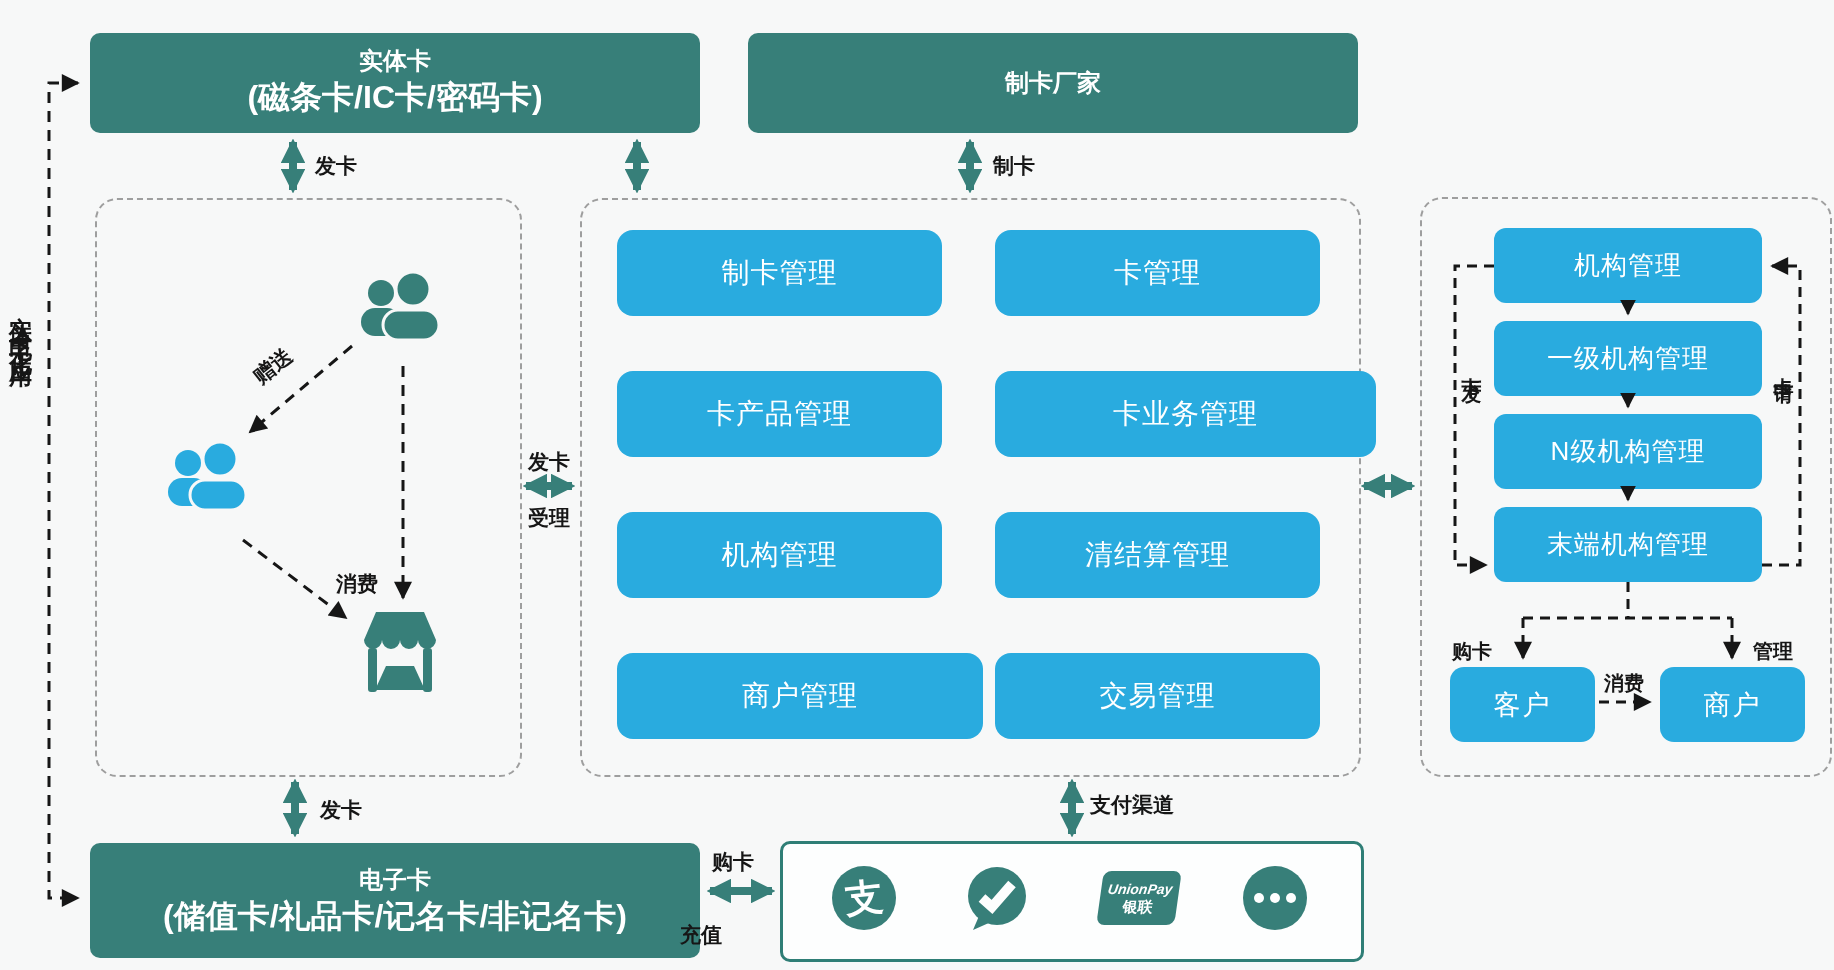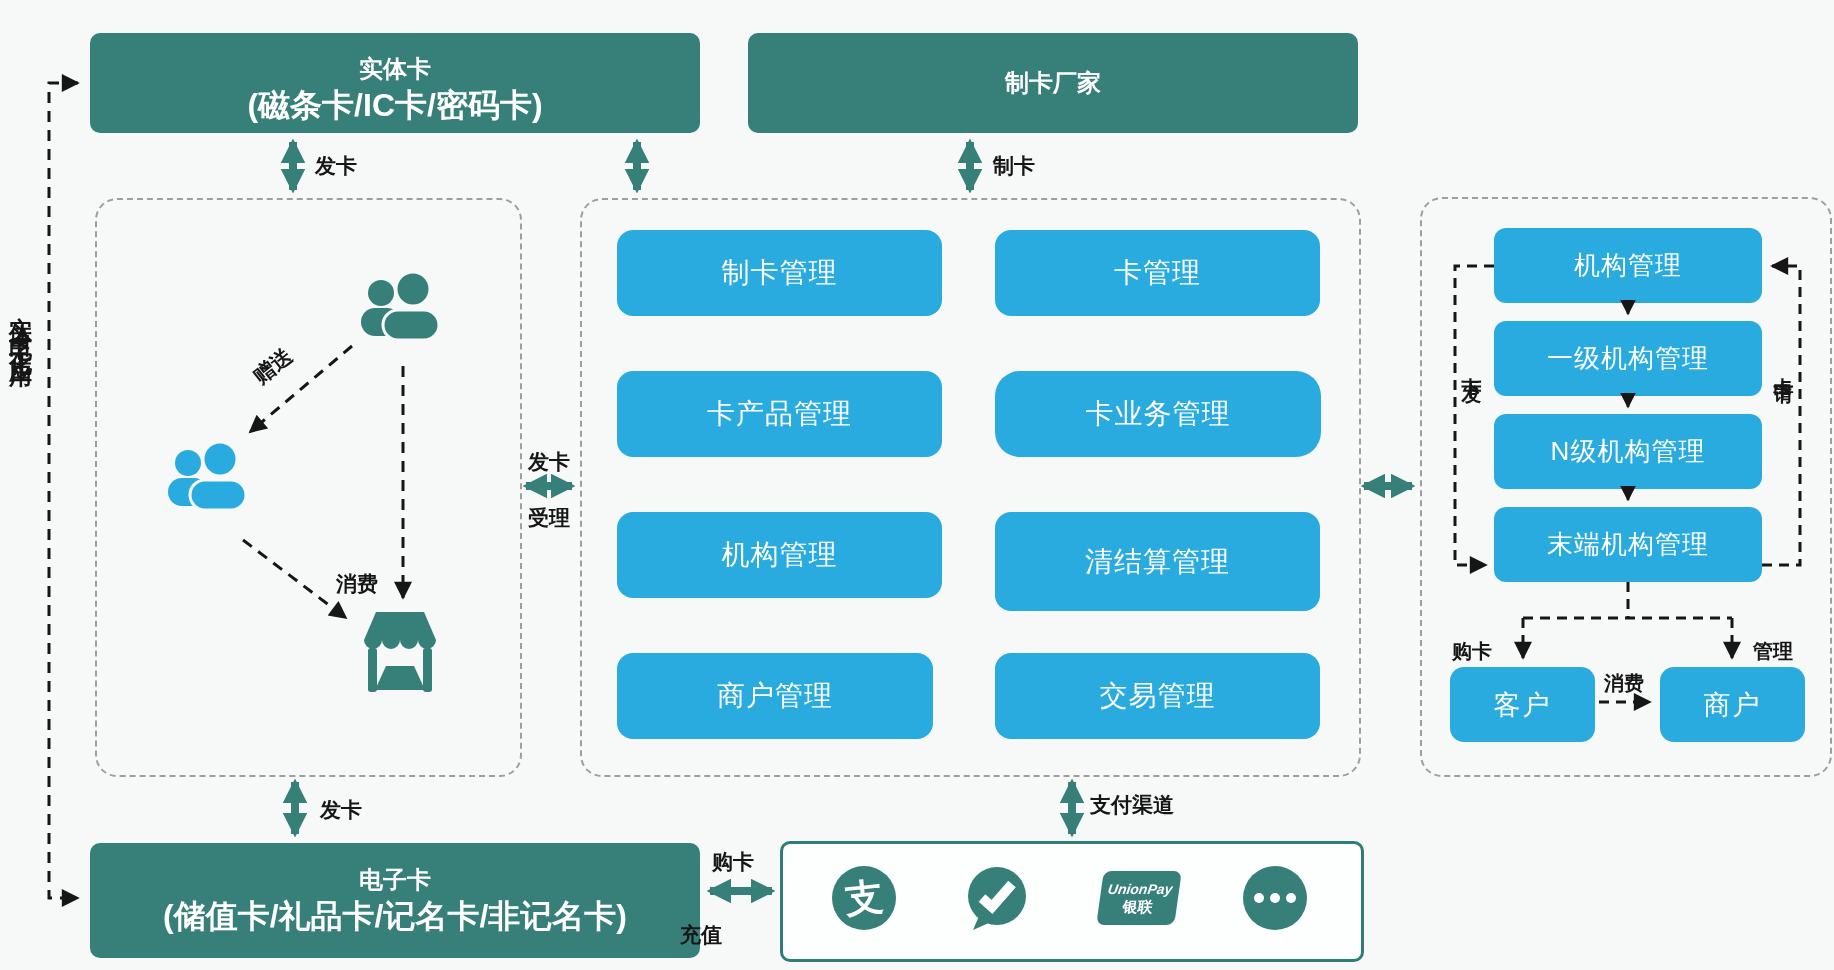--- a/index.html
+++ b/index.html
@@ -72,21 +72,21 @@
 </head>
 <body>
 
 <div id="stage">
 
   <div class="dash-box" style="left:95px;top:198px;width:423px;height:575px;"></div>
   <div class="dash-box" style="left:580px;top:198px;width:777px;height:575px;"></div>
   <div class="dash-box" style="left:1420px;top:197px;width:408px;height:576px;"></div>
 
   <div class="teal-box" style="left:90px;top:33px;width:610px;height:100px;padding-top:0;">
-    <div class="t1" style="margin-top:18px;">实体卡</div>
+    <div class="t1" style="margin-top:10px;">实体卡</div>
     <div class="t2">(磁条卡/IC卡/密码卡)</div>
   </div>
   <div class="teal-box" style="left:748px;top:33px;width:610px;height:100px;">
     <div class="t1" style="line-height:100px;">制卡厂家</div>
   </div>
 
   <div class="teal-box" style="left:90px;top:843px;width:610px;height:115px;">
     <div class="t1" style="margin-top:19px;">电子卡</div>
     <div class="t2">(储值卡/礼品卡/记名卡/非记名卡)</div>
   </div>
@@ -112,24 +112,24 @@
     <div class="dots">
         <span></span>
         <span></span>
         <span></span>
       </div>
   </div>
 
   <div class="blue-btn" style="left:617px;top:230px;width:325px;height:86px;">制卡管理</div>
   <div class="blue-btn" style="left:995px;top:230px;width:325px;height:86px;">卡管理</div>
   <div class="blue-btn" style="left:617px;top:371px;width:325px;height:86px;">卡产品管理</div>
-  <div class="blue-btn" style="left:995px;top:371px;width:326px;height:86px;border-radius:25px;">卡业务管理</div>
+  <div class="blue-btn" style="left:995px;top:371px;width:381px;height:86px;">卡业务管理</div>
   <div class="blue-btn" style="left:617px;top:512px;width:325px;height:86px;">机构管理</div>
-  <div class="blue-btn" style="left:995px;top:512px;width:325px;height:99px;">清结算管理</div>
-  <div class="blue-btn" style="left:617px;top:653px;width:316px;height:86px;">商户管理</div>
+  <div class="blue-btn" style="left:995px;top:512px;width:325px;height:86px;">清结算管理</div>
+  <div class="blue-btn" style="left:617px;top:653px;width:366px;height:86px;">商户管理</div>
   <div class="blue-btn" style="left:995px;top:653px;width:325px;height:86px;">交易管理</div>
 
   <div class="org-btn" style="left:1494px;top:228px;width:268px;height:75px;">机构管理</div>
   <div class="org-btn" style="left:1494px;top:321px;width:268px;height:75px;">一级机构管理</div>
   <div class="org-btn" style="left:1494px;top:414px;width:268px;height:75px;">N级机构管理</div>
   <div class="org-btn" style="left:1494px;top:507px;width:268px;height:75px;">末端机构管理</div>
   <div class="leaf-btn" style="left:1450px;top:667px;width:145px;height:75px;">客户</div>
   <div class="leaf-btn" style="left:1660px;top:667px;width:145px;height:75px;">商户</div>
 
   <svg class="icon-abs" style="left:355px;top:272px;" width="96" height="72" viewBox="0 0 96 72">

